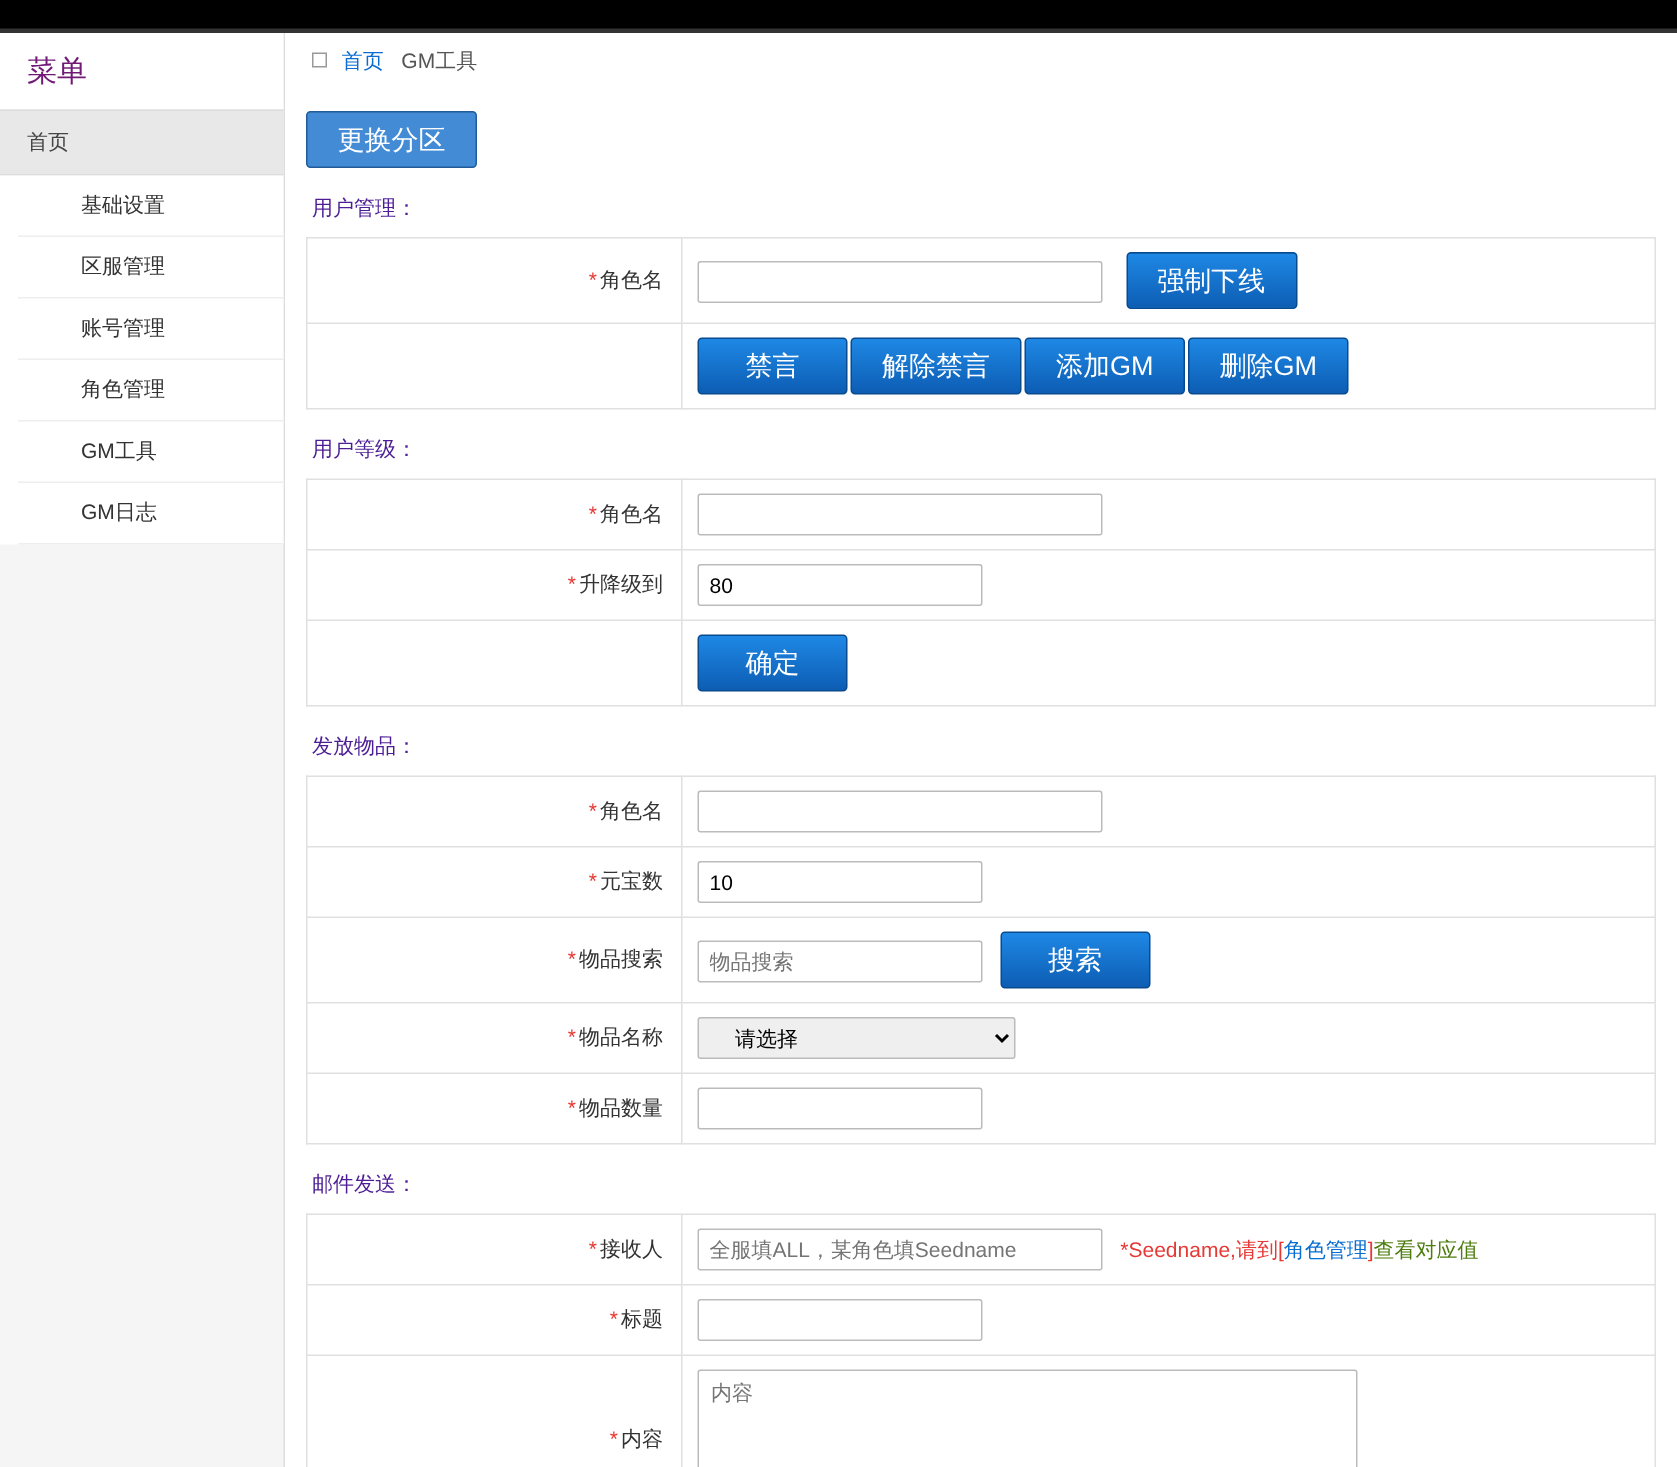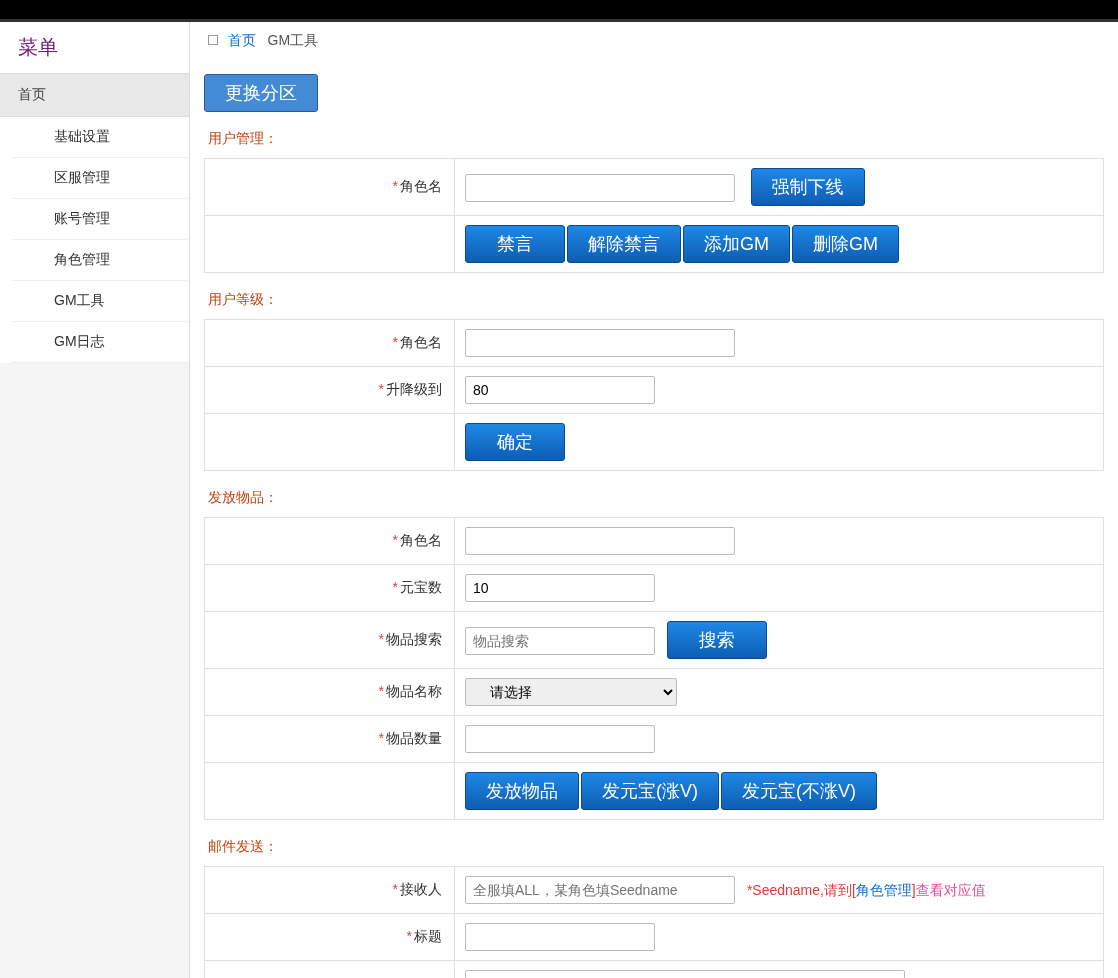--- a/index.html
+++ b/index.html
@@ -11,21 +11,21 @@
 .sidebar-home { padding: 12px 18px; background: #e8e8e8; border-top: 1px solid #ddd; border-bottom: 1px solid #ddd; color: #444; }
 .sidebar-items { background: #fff; padding-left: 12px; }
 .sidebar-item { padding: 11px 18px 11px 42px; border-bottom: 1px solid #eee; color: #333; cursor: pointer; }
 .main { flex: 1; padding: 0; }
 .breadcrumb { padding: 10px 18px; color: #555; font-size: 14px; }
 .breadcrumb .square { display: inline-block; width: 10px; height: 10px; border: 1px solid #999; margin-right: 6px; }
 .breadcrumb a { color: #0a6ed1; text-decoration: none; }
 .content { padding: 0 14px 30px 14px; }
 .btn { display: inline-block; padding: 6px 20px; background: linear-gradient(to bottom, #1e88e5, #0d5db3); color: #fff; border: 1px solid #0a4a8f; border-radius: 3px; cursor: pointer; font-size: 18px; text-align: center; min-width: 100px; }
 .btn-disabled { background: #2f7fd1; opacity: 0.9; cursor: default; }
-.section-label { margin: 18px 0 10px 4px; color: #c2410c; font-size: 14px; }
+.section-label { margin: 18px 0 10px 4px; color: #4c1d95; font-size: 14px; }
 .form-table { width: 100%; border-collapse: collapse; border: 1px solid #b91c1c; }
 .form-table td { border: 1px solid #e0e0e0; padding: 9px 10px; vertical-align: middle; }
 .form-table td.label-cell { width: 250px; text-align: right; color: #333; padding-right: 12px; }
 .required { color: #e53935; margin-right: 2px; }
 .text-input { border: 1px solid #bbb; border-radius: 2px; padding: 5px 7px; font-size: 14px; width: 270px; }
 .text-input.narrow { width: 190px; }
 .select-input { border: 1px solid #bbb; border-radius: 2px; padding: 4px 20px; font-size: 14px; width: 212px; }
 .textarea-input { border: 1px solid #bbb; border-radius: 2px; padding: 6px 8px; font-size: 14px; width: 440px; height: 90px; resize: vertical; font-family: inherit; }
 .btn-row { display: flex; gap: 2px; flex-wrap: wrap; }
 .hint { color: #e53935; margin-left: 8px; }
@@ -131,42 +131,32 @@
           <td>
             <select class="select-input">
               <option>请选择</option>
             </select>
           </td>
         </tr>
         <tr>
           <td class="label-cell"><span class="required">*</span><span>物品数量</span></td>
           <td><input type="text" class="text-input narrow" style=""></td>
         </tr>
-        <tr>
-          <td class="label-cell"></td>
-          <td>
-            <div class="btn-row">
-              <button class="btn">发放物品</button>
-              <button class="btn">发元宝(涨V)</button>
-              <button class="btn">发元宝(不涨V)</button>
-            </div>
-          </td>
-        </tr>
       </tbody>
         </table>
 
       <div class="section-label">邮件发送：</div>
       <table class="form-table">
         <tbody>
             <tr>
           <td class="label-cell"><span class="required">*</span><span>接收人</span></td>
           <td>
             <input type="text" class="text-input" placeholder="全服填ALL，某角色填Seedname" style="">
             <span class="hint">
-              <span>*Seedname,请到</span><span class="bracket">[</span><a href="#">角色管理</a><span class="bracket">]</span><span style="color:#ec4899">查看对应值</span>
+              <span>*Seedname,请到</span><span class="bracket">[</span><a href="#">角色管理</a><span class="bracket">]</span><span style="color:#4d7c0f">查看对应值</span>
             </span>
           </td>
         </tr>
         <tr>
           <td class="label-cell"><span class="required">*</span><span>标题</span></td>
           <td><input type="text" class="text-input narrow" style=""></td>
         </tr>
         <tr>
           <td class="label-cell"><span class="required">*</span><span>内容</span></td>
           <td><textarea class="textarea-input" placeholder="内容" style=""></textarea></td>

